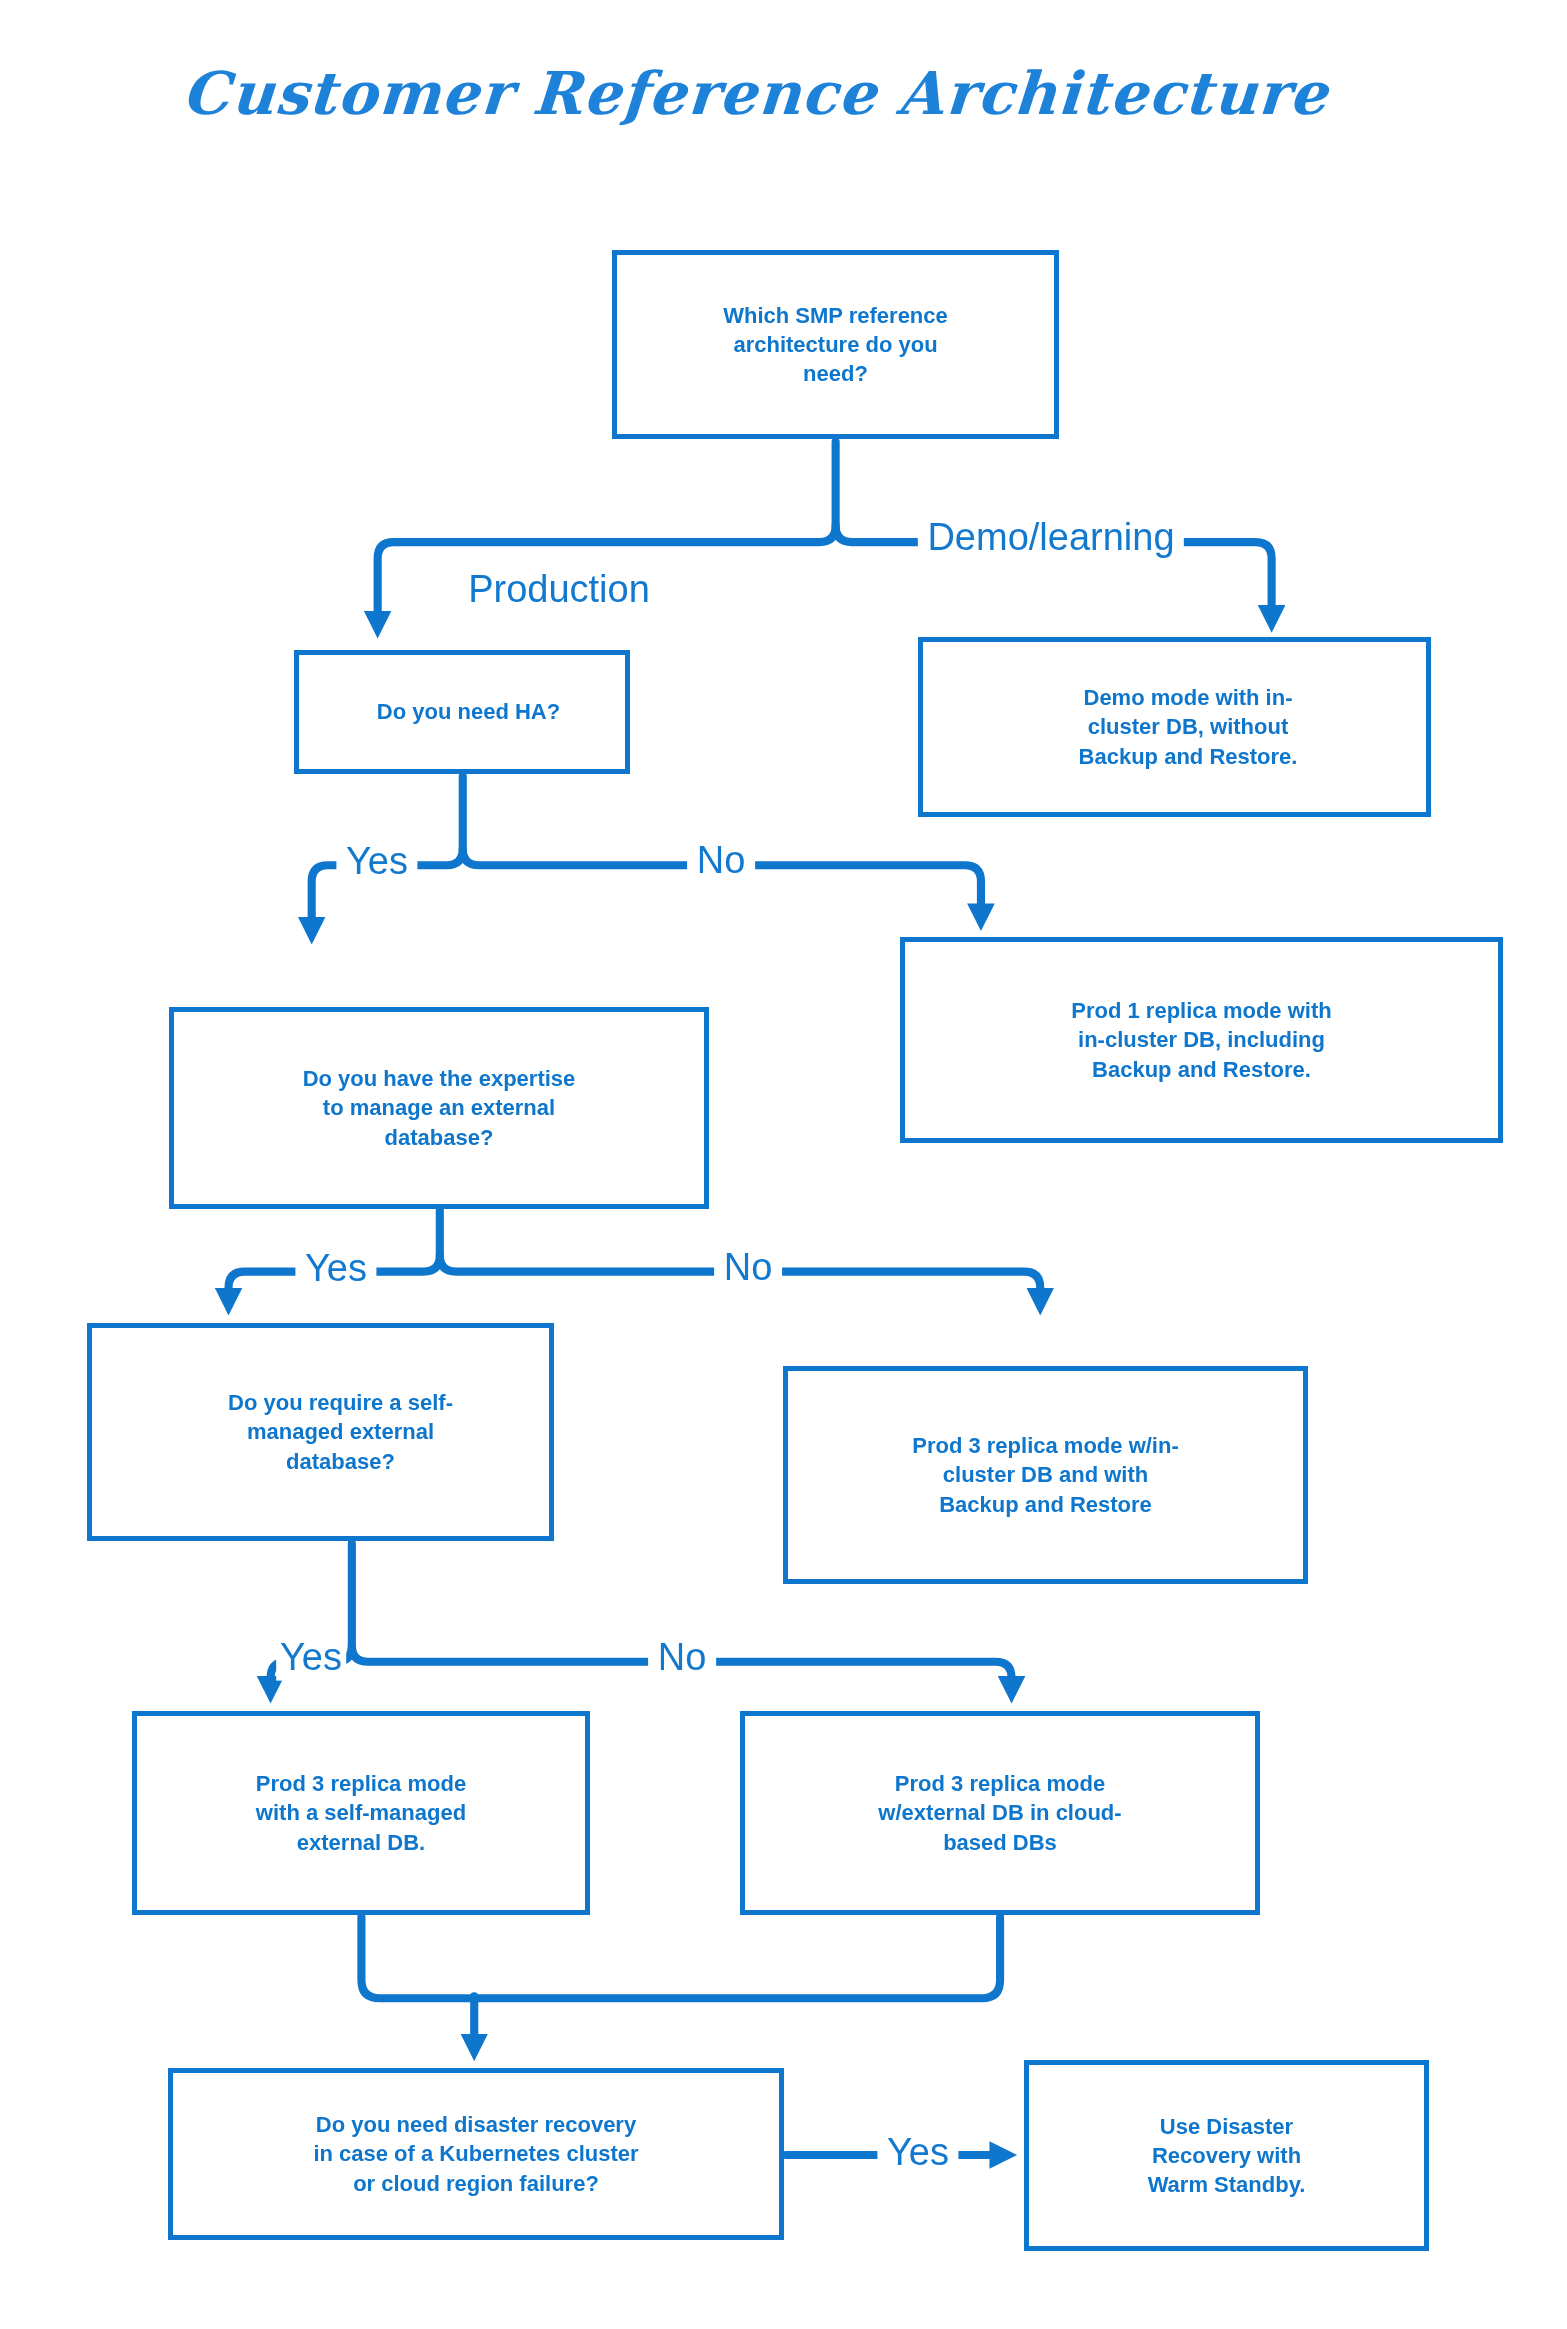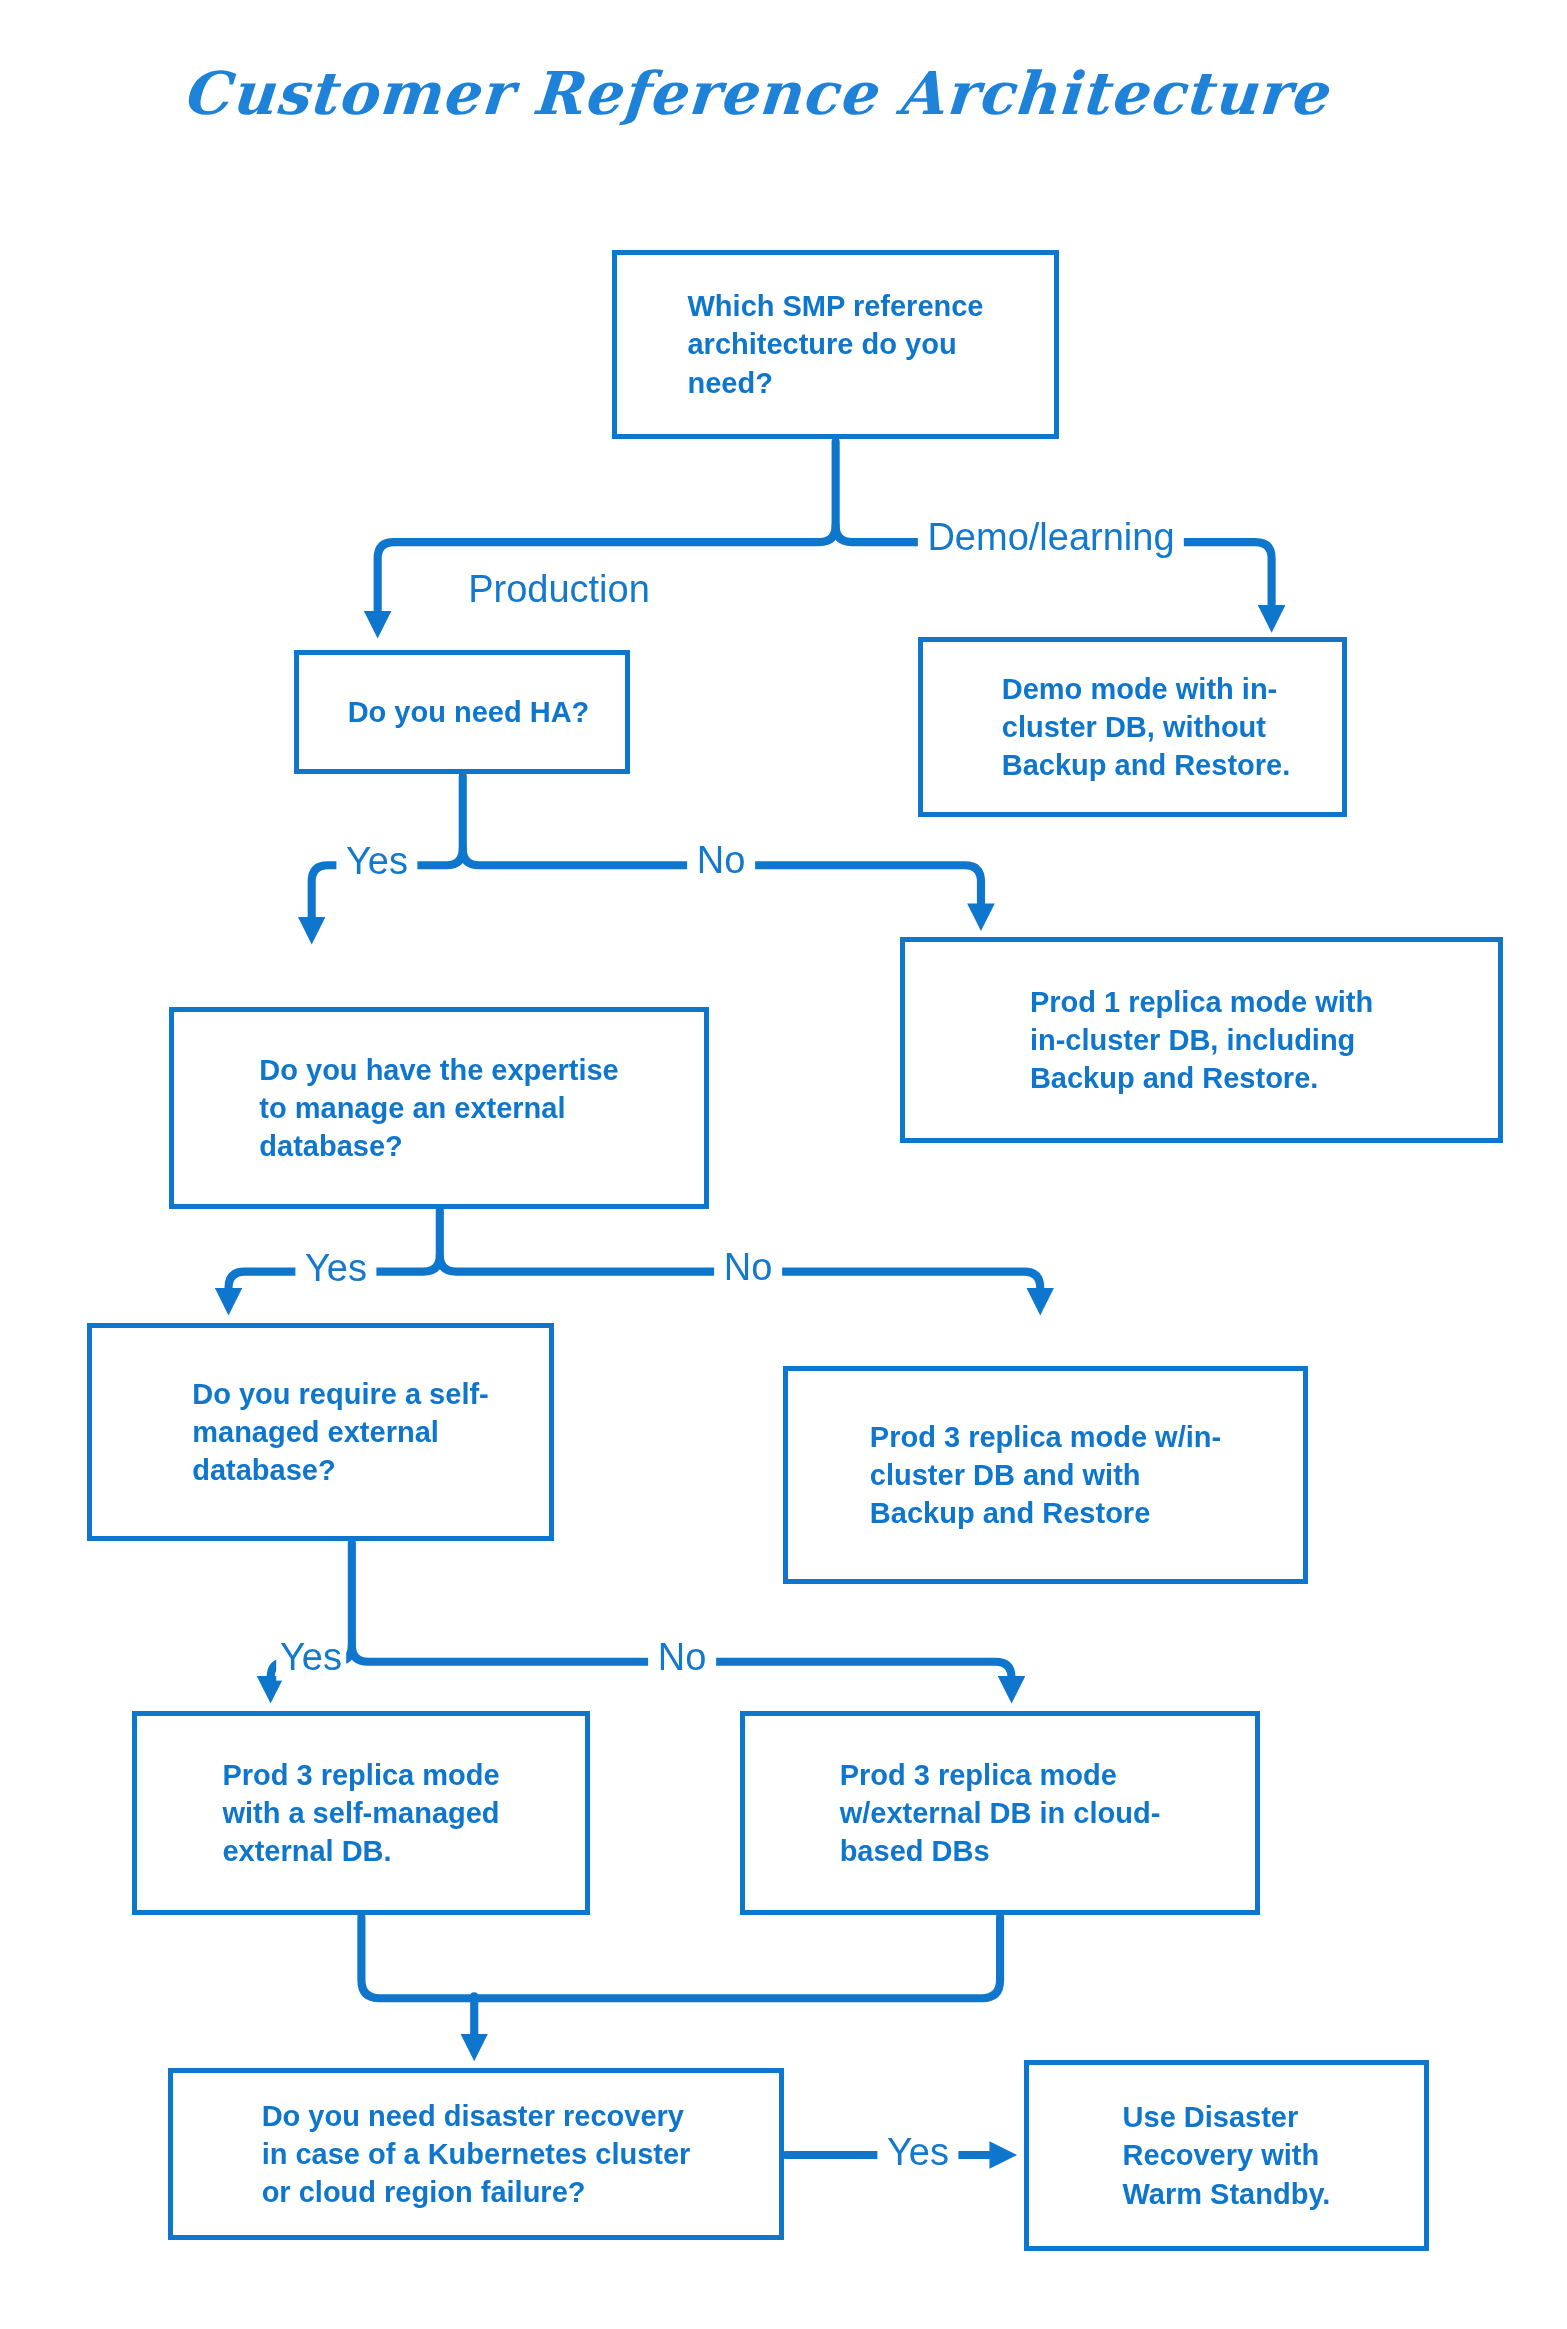--- a/index.html
+++ b/index.html
@@ -20,27 +20,28 @@
     transform:skewX(-7deg);
   }
   #connectors{position:absolute;left:0;top:0;}
   .node{
     position:absolute;
     box-sizing:border-box;
     border:5.7px solid #0E76CC;
     background:#FFFFFF;
     color:#0E76CC;
     font-weight:700;
-    font-size:29px;line-height:1.32;
+    font-size:22px;line-height:1.32;
     display:flex;align-items:center;justify-content:center;
+    text-align:center;
     white-space:pre-line;
   }
   #n-q1{left:612px;top:250px;width:447px;height:189px;}
   #n-ha{left:294px;top:650px;width:336px;height:124px;padding-left:13px;}
-  #n-demo{left:918px;top:637px;width:429px;height:180px;padding-left:27px;}
+  #n-demo{left:918px;top:637px;width:513px;height:180px;padding-left:27px;}
   #n-expertise{left:169px;top:1007px;width:540px;height:202px;}
   #n-prod1{left:900px;top:937px;width:603px;height:206px;}
   #n-selfdb{left:87px;top:1323px;width:467px;height:218px;padding-left:40px;}
   #n-prod3in{left:783px;top:1323px;width:525px;height:218px;margin-top:43px;}
   #n-prod3self{left:132px;top:1711px;width:458px;height:204px;}
   #n-prod3cloud{left:740px;top:1711px;width:520px;height:204px;}
   #n-dr{left:168px;top:2068px;width:616px;height:172px;}
   #n-warm{left:1024px;top:2060px;width:405px;height:191px;}
   .elabel{
     position:absolute;

